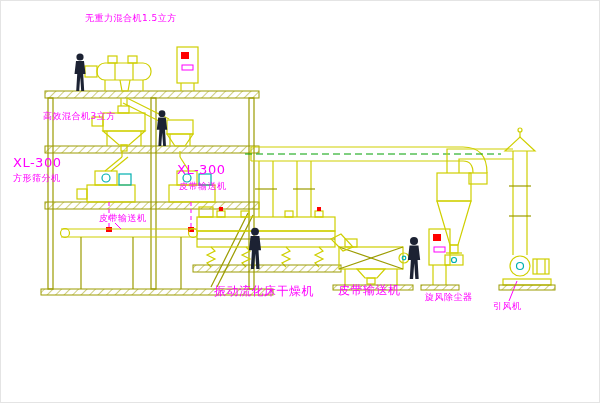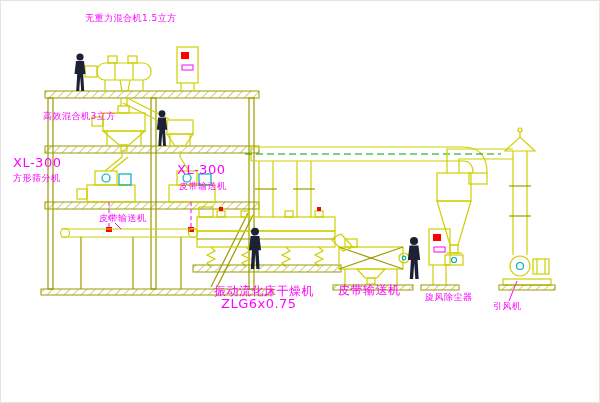--- a/index.html
+++ b/index.html
@@ -248,18 +248,17 @@
 
 
   <div class="lbl" style="left:84px;top:12px">无重力混合机1.5立方</div>
   <div class="lbl" style="left:42px;top:110px">高效混合机3立方</div>
   <div class="lbl model" style="left:12px;top:155px">XL-300</div>
   <div class="lbl" style="left:12px;top:172px">方形筛分机</div>
   <div class="lbl model" style="left:176px;top:162px">XL-300</div>
   <div class="lbl" style="left:178px;top:180px">皮带输送机</div>
   <div class="lbl" style="left:98px;top:212px">皮带输送机</div>
   <div class="lbl big" style="left:213px;top:284px">振动流化床干燥机</div>
-  <div class="lbl model" style="left:220px;top:296px">ZLG6x0.75</div>
   <div class="lbl big" style="left:337px;top:283px">皮带输送机</div>
   <div class="lbl" style="left:424px;top:291px">旋风除尘器</div>
   <div class="lbl" style="left:492px;top:300px">引风机</div>
 
 </div>
 
 </body></html>

